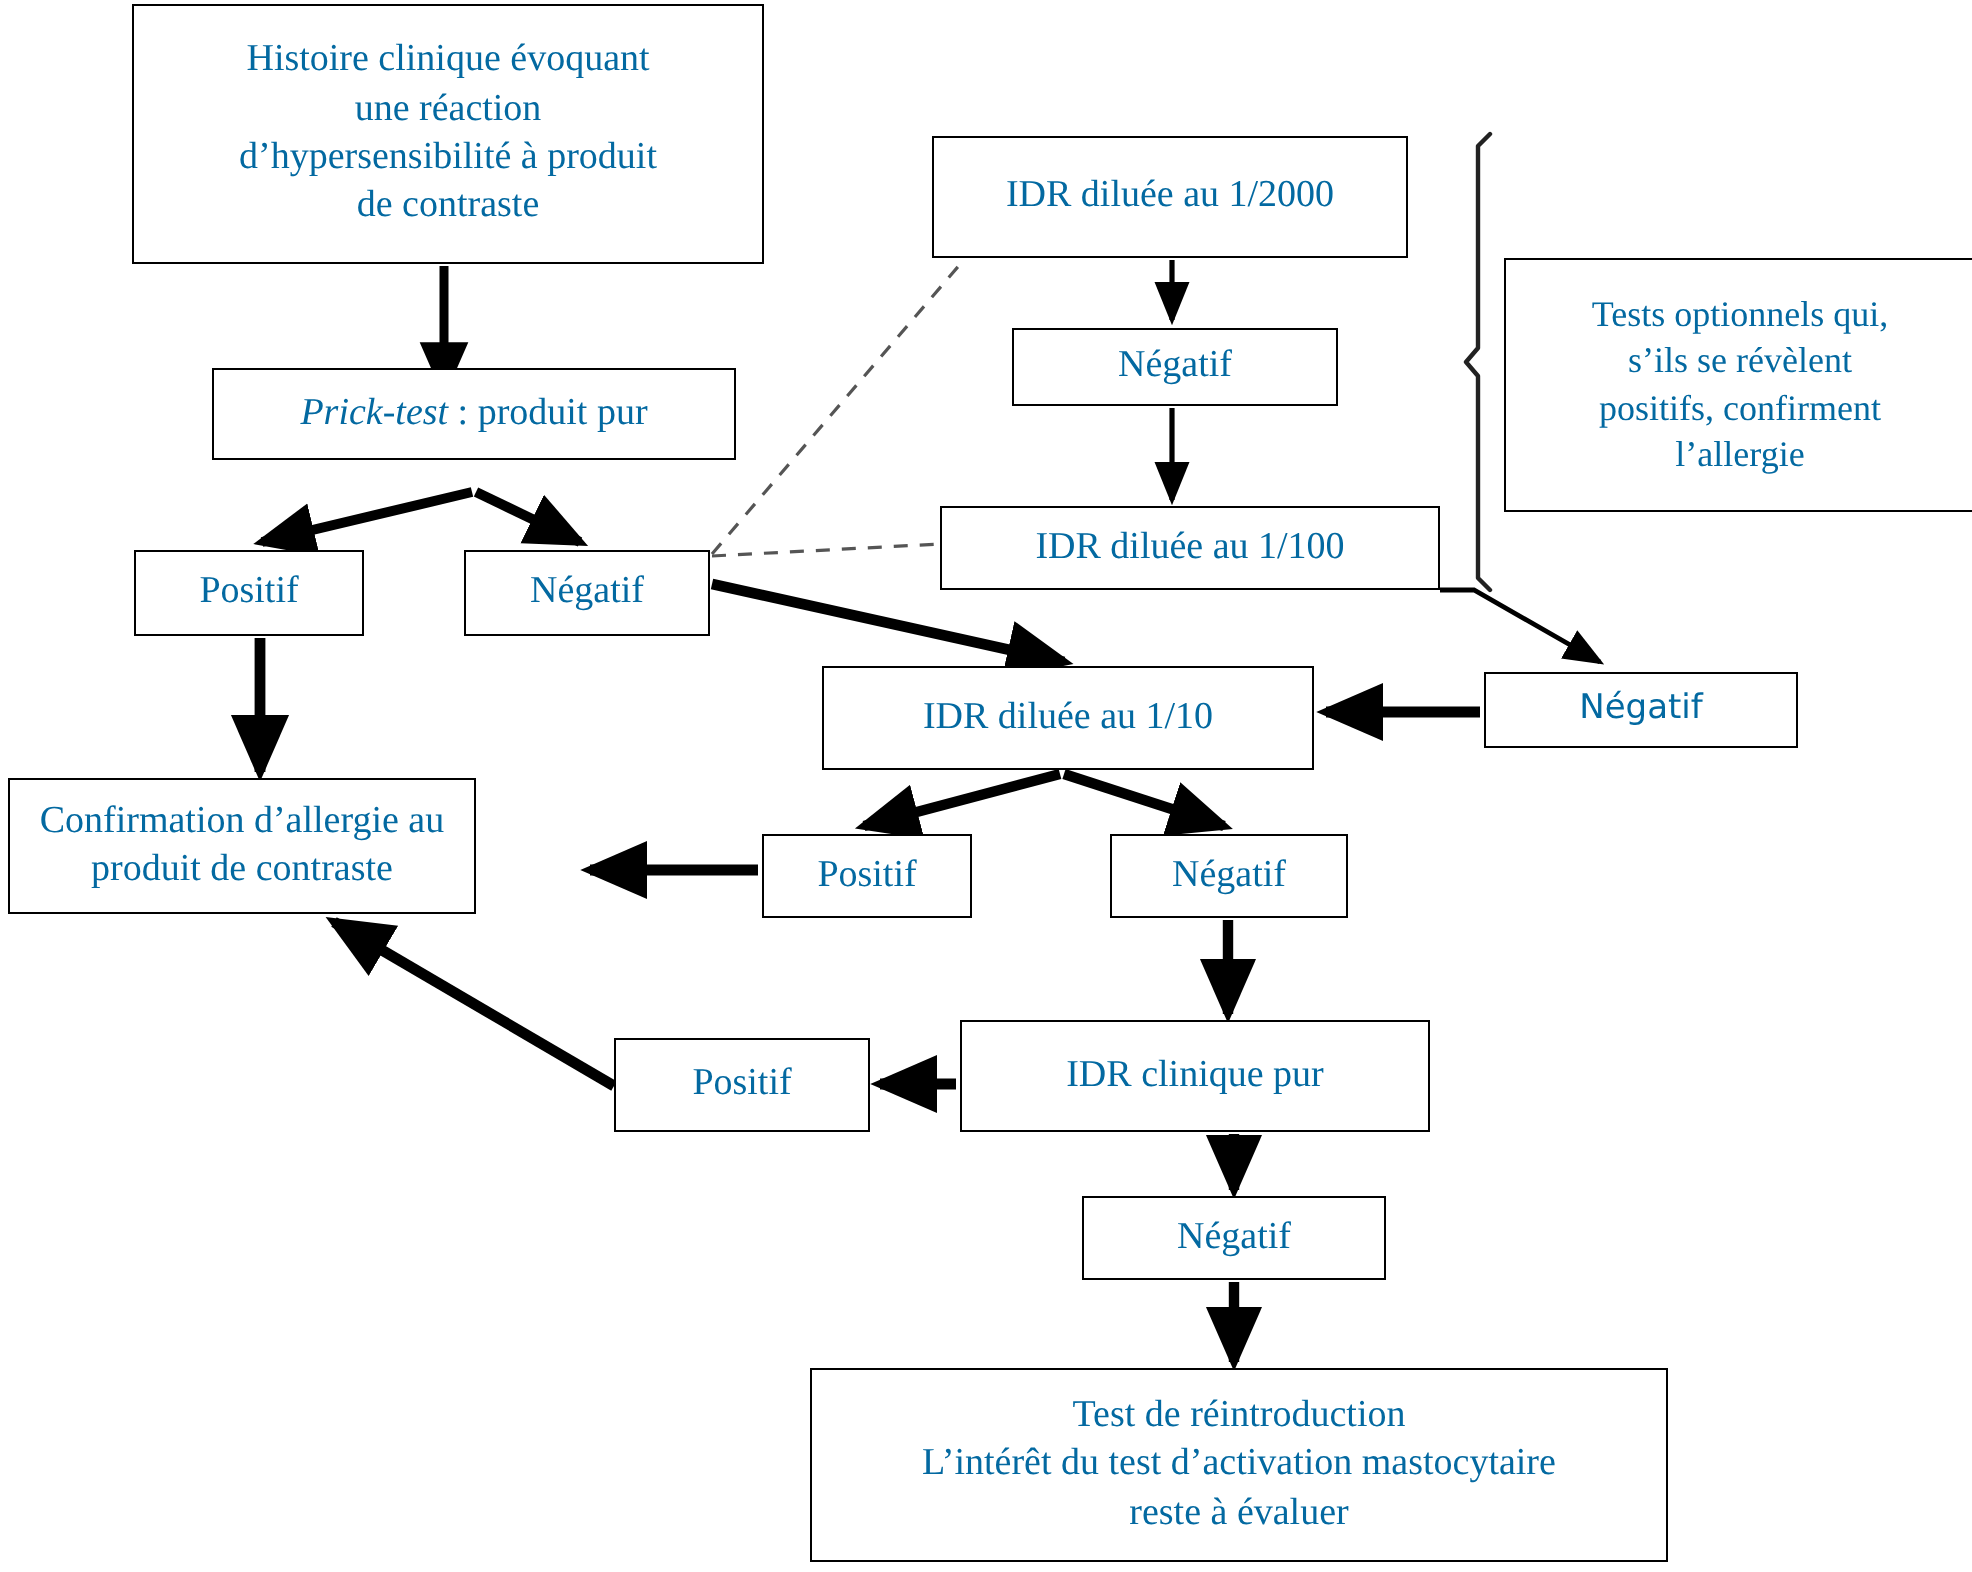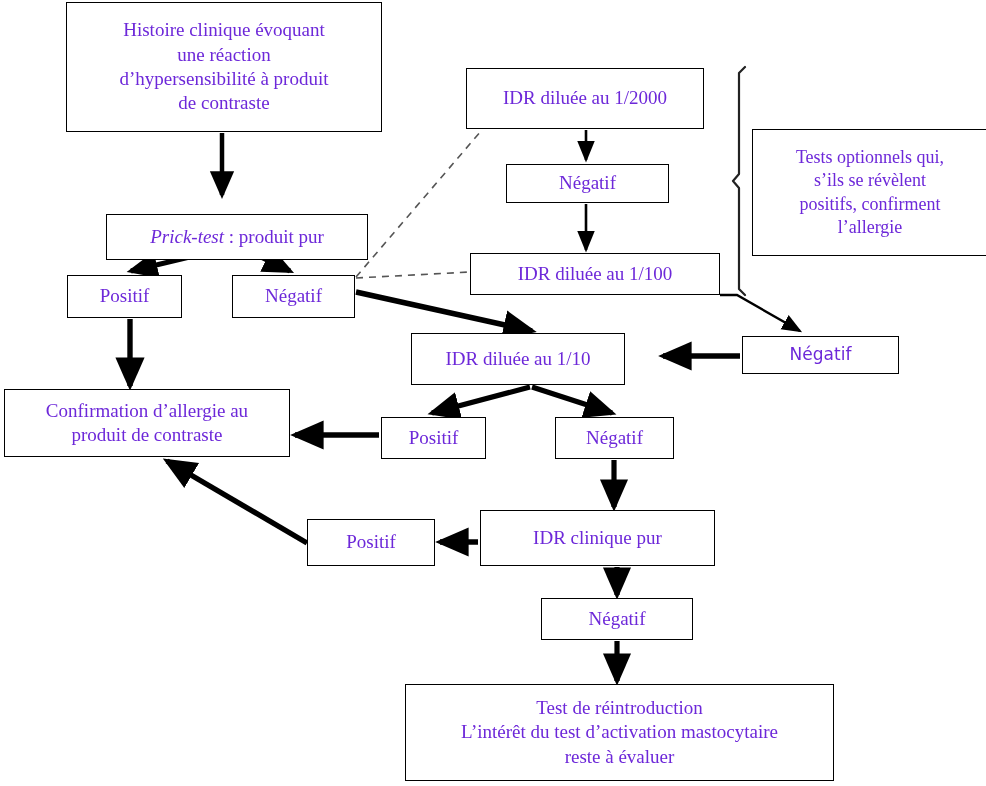--- a/index.html
+++ b/index.html
@@ -25,21 +25,21 @@
   }
   .node-box {
     position: absolute;
     box-sizing: border-box;
     border: 1.6px solid #000000;
     background: #ffffff;
     display: flex;
     align-items: center;
     justify-content: center;
     text-align: center;
-    color: #6d28d9;
+    color: #0369a1;
     font-family: "Liberation Serif", "DejaVu Serif", serif;
     font-size: 19px;
     line-height: 1.28;
     padding: 2px 6px;
   }
   .node-box .txt {
     display: block;
     width: 100%;
     white-space: pre-line;
   }
@@ -113,21 +113,21 @@
     <path d="M745,67 L739,73 L739,174 L733,181 L739,188 L739,289 L745,295" fill="none" stroke="#222" stroke-width="2.2" stroke-linecap="round" stroke-linejoin="round"></path>
   </svg>
 
   <div class="node-box" style="left:66px; top:2px; width:316px; height:130px;">
     <span class="txt">Histoire clinique évoquant
 une réaction
 d’hypersensibilité à produit
 de contraste</span>
   </div>
 
-  <div class="node-box" style="left:106px; top:214px; width:262px; height:46px;">
+  <div class="node-box" style="left:106px; top:184px; width:262px; height:46px;">
     <span class="txt prick-line"><em class="italic-lead">Prick-test</em><span> : produit pur</span></span>
   </div>
 
   <div class="node-box" style="left:67px; top:275px; width:115px; height:43px;">
     <span class="txt">Positif</span>
   </div>
 
   <div class="node-box" style="left:232px; top:275px; width:123px; height:43px;">
     <span class="txt">Négatif</span>
   </div>
@@ -148,33 +148,33 @@
     <span class="txt">Tests optionnels qui,
 s’ils se révèlent
 positifs, confirment
 l’allergie</span>
   </div>
 
   <div class="node-box node-sans" style="left:742px; top:336px; width:157px; height:38px;">
     <span class="txt">Négatif</span>
   </div>
 
-  <div class="node-box" style="left:411px; top:333px; width:214px; height:52px;">
+  <div class="node-box" style="left:411px; top:333px; width:246px; height:52px;">
     <span class="txt">IDR diluée au 1/10</span>
   </div>
 
   <div class="node-box" style="left:381px; top:417px; width:105px; height:42px;">
     <span class="txt">Positif</span>
   </div>
 
   <div class="node-box" style="left:555px; top:417px; width:119px; height:42px;">
     <span class="txt">Négatif</span>
   </div>
 
-  <div class="node-box" style="left:4px; top:389px; width:286px; height:68px;">
+  <div class="node-box" style="left:4px; top:389px; width:234px; height:68px;">
     <span class="txt">Confirmation d’allergie au
 produit de contraste</span>
   </div>
 
   <div class="node-box" style="left:480px; top:510px; width:235px; height:56px;">
     <span class="txt">IDR clinique pur</span>
   </div>
 
   <div class="node-box" style="left:307px; top:519px; width:128px; height:47px;">
     <span class="txt">Positif</span>

